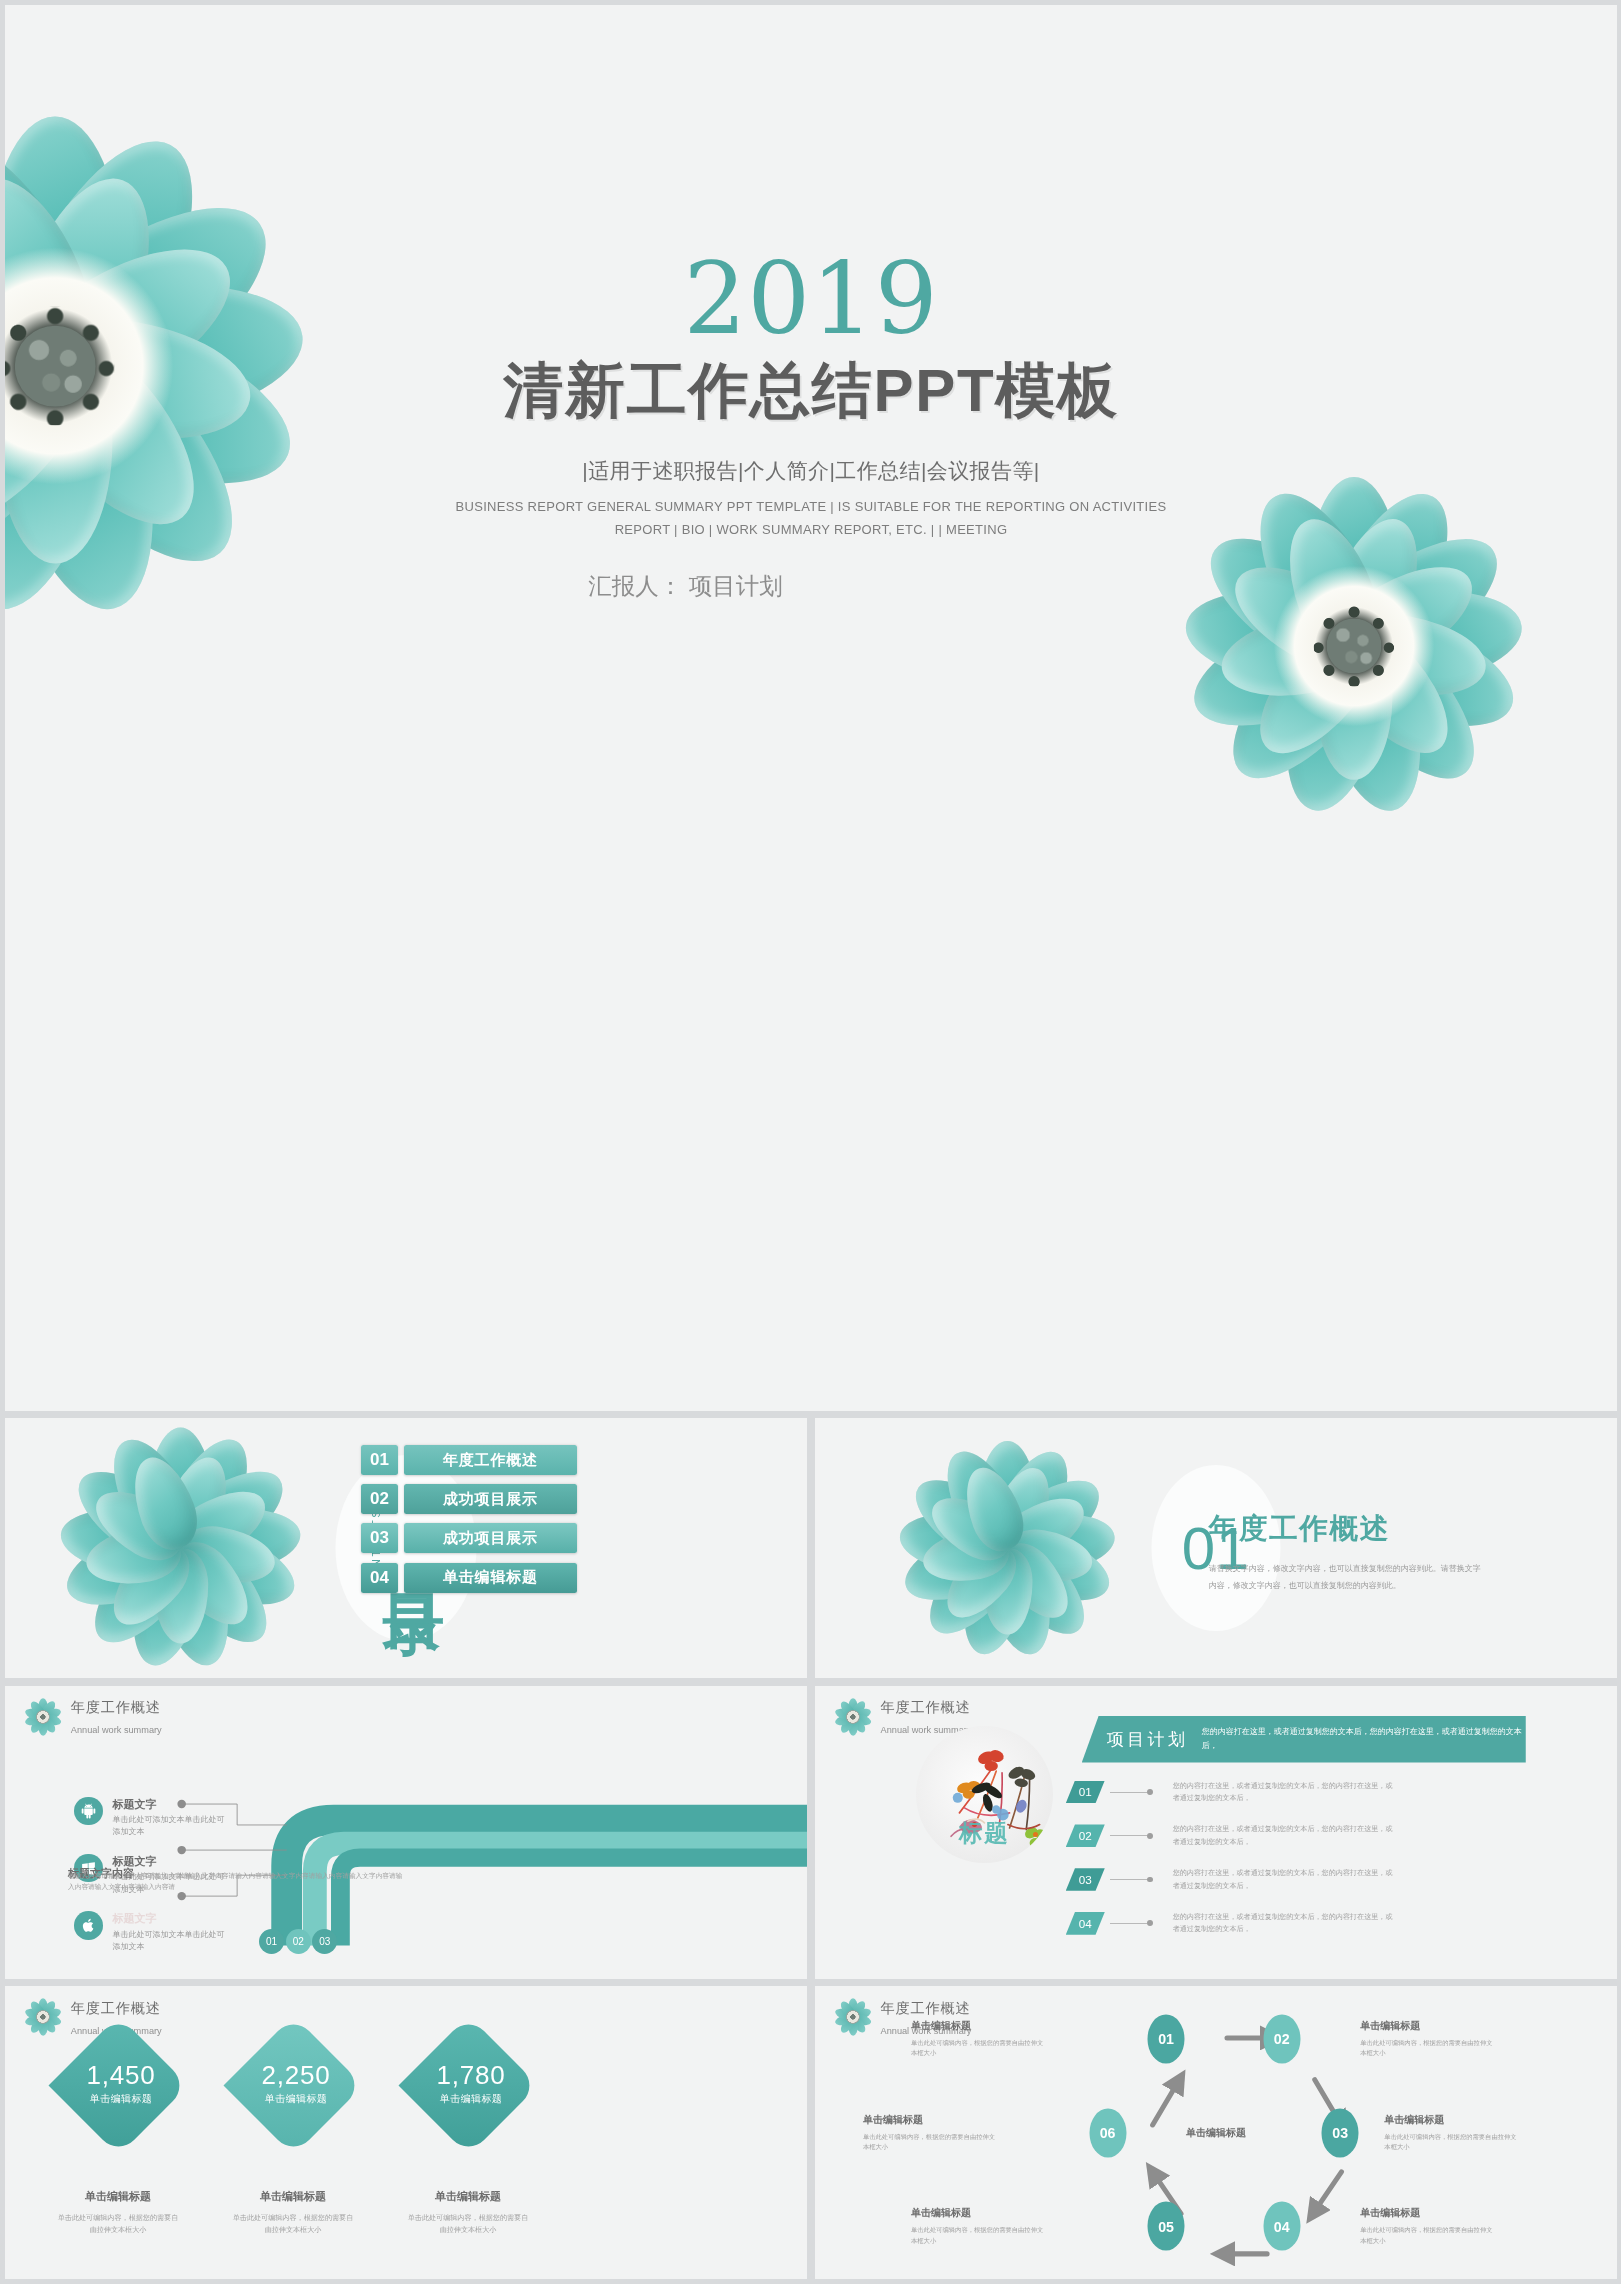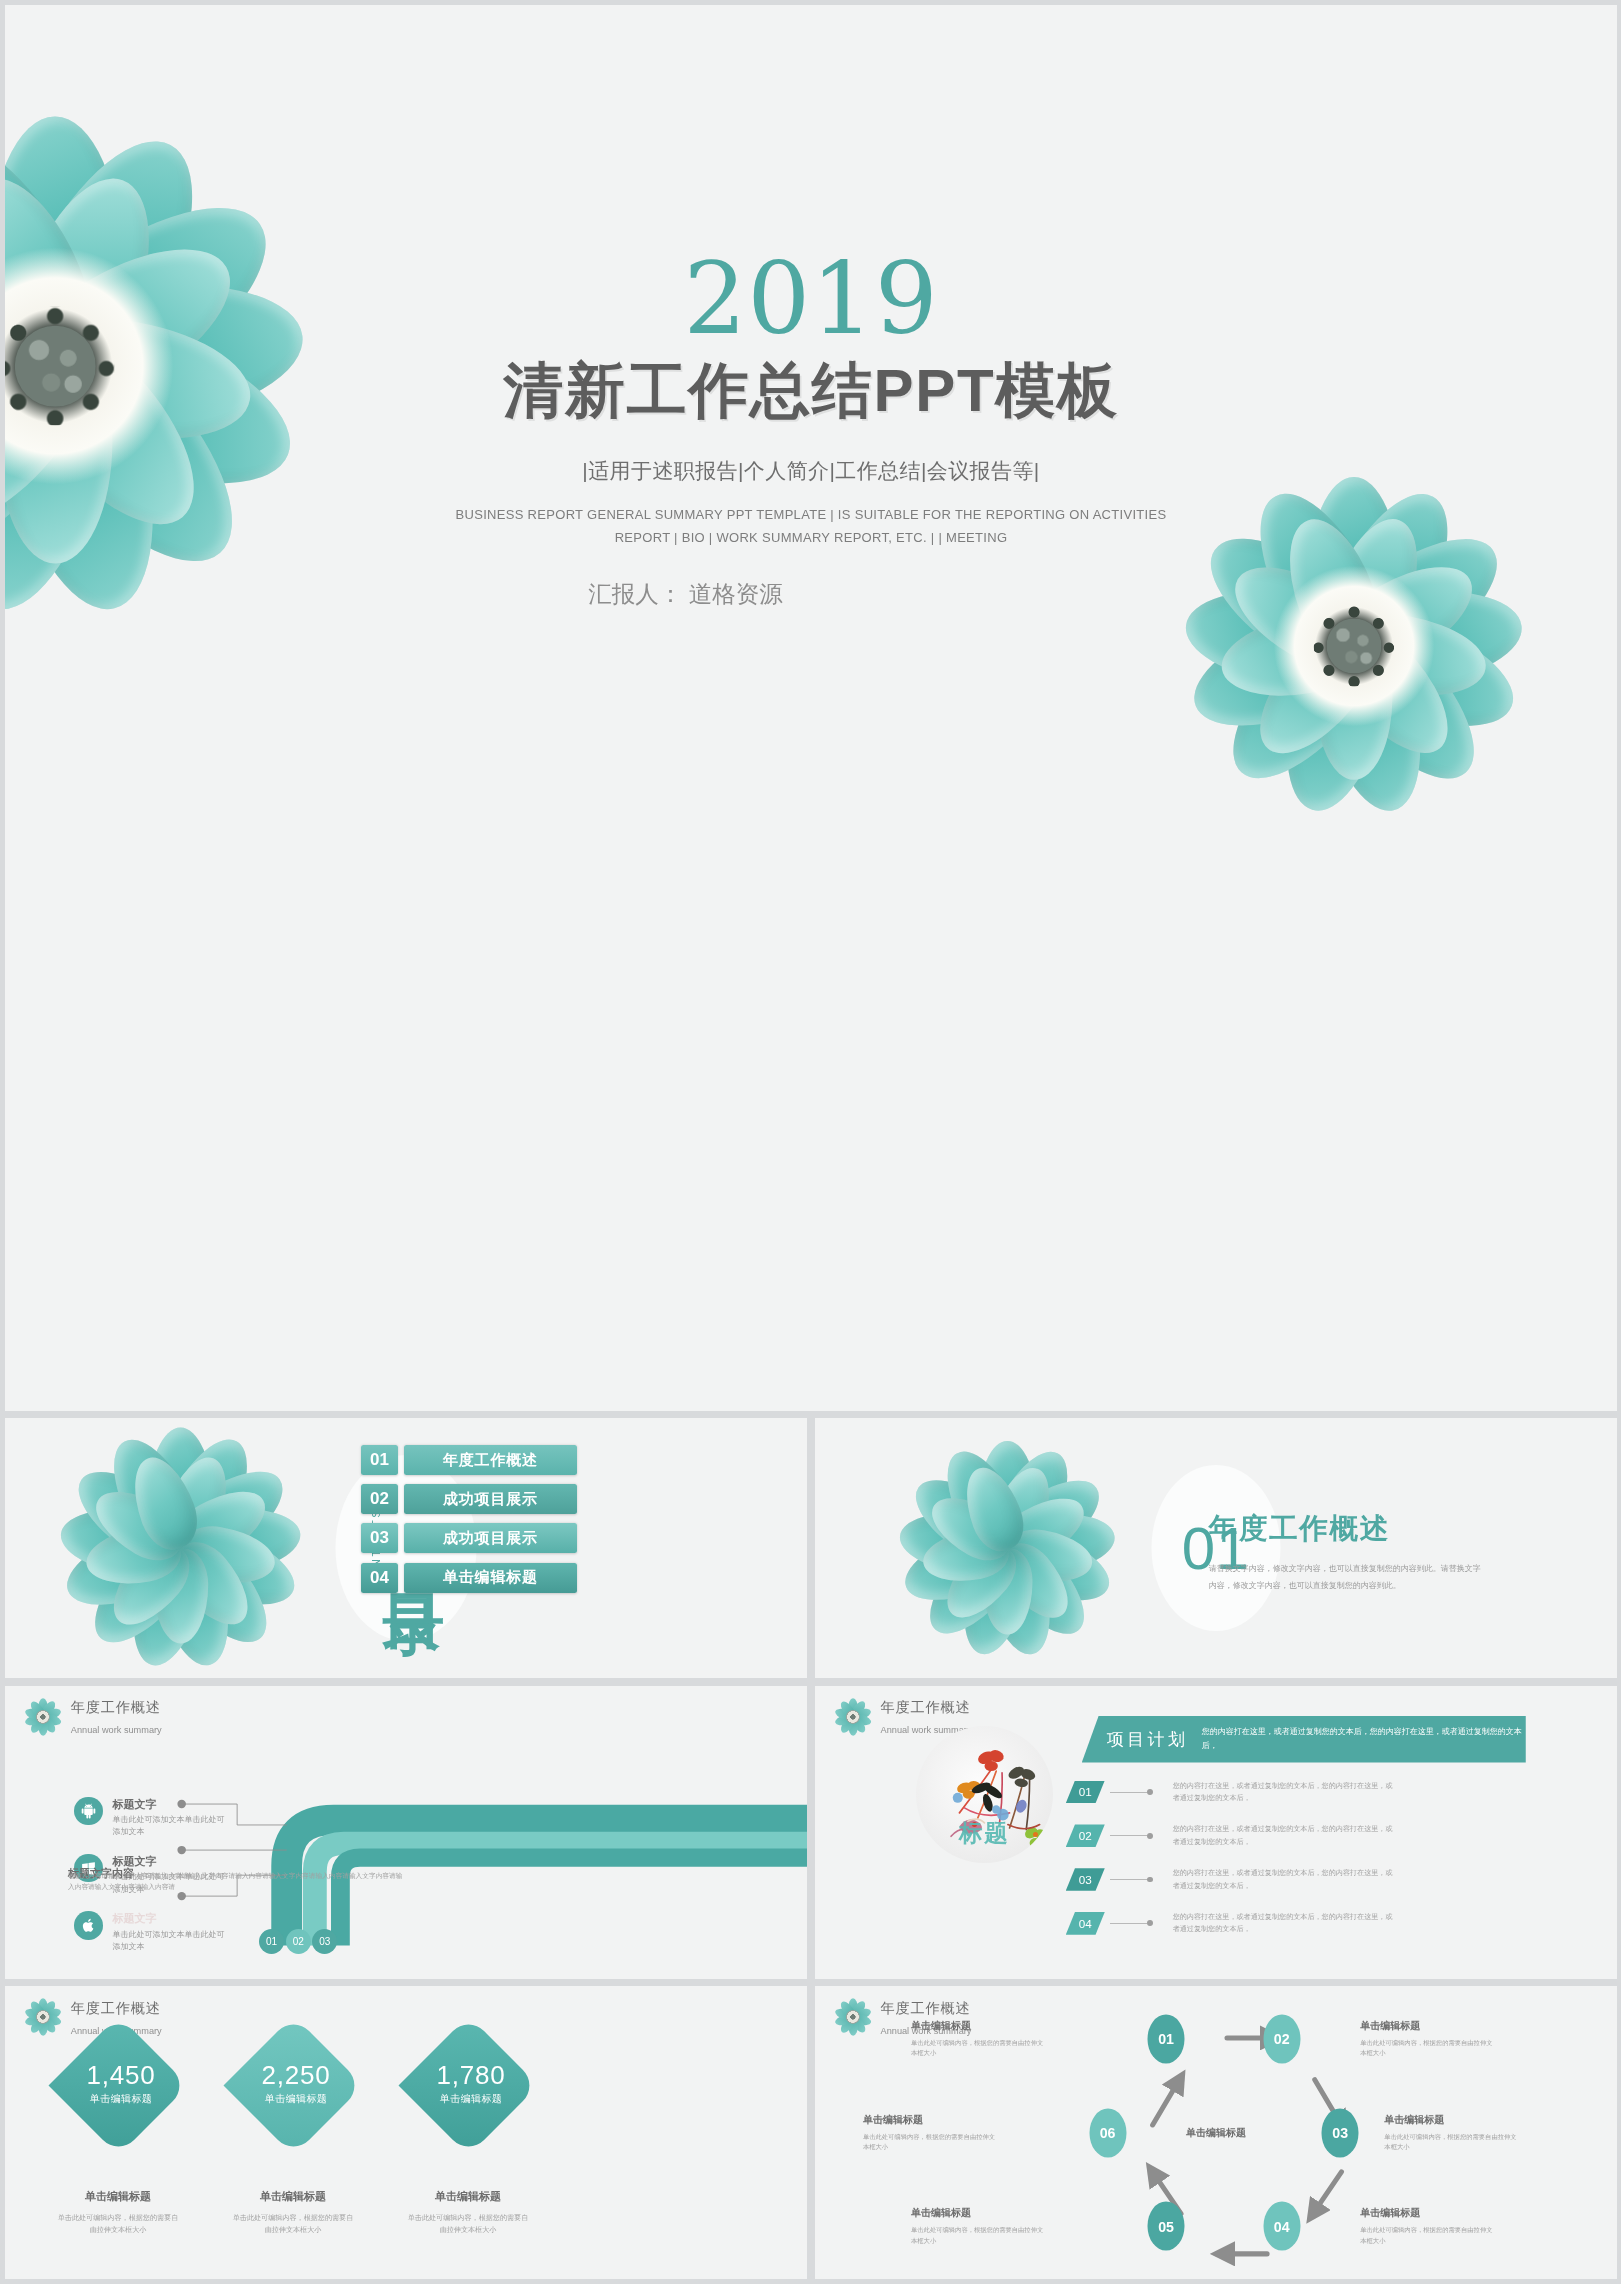--- a/index.html
+++ b/index.html
@@ -92,21 +92,21 @@
     color: #4fa8a2; letter-spacing: 0.8px;
   }
   .main-title {
     margin-top: 5px;
     font-size: 60px; font-weight: bold; color: #5d5d5d;
     letter-spacing: 1.7px;
     text-shadow: 1.7px 1.7px 0 rgba(0,0,0,.08);
   }
   .sub-cn { margin-top: 25px; font-size: 21px; color: #6e6e6e; letter-spacing: 0.4px; }
   .sub-en {
-    margin-top: 19px; font-size: 13px; color: #7d7d7d;
+    margin-top: 11px; font-size: 13px; color: #7d7d7d;
     line-height: 1.75; letter-spacing: 0.3px;
   }
   .reporter {
     margin-top: 28.5px; font-size: 23.5px; color: #8d8d8d;
     text-align: center; padding-right: 251px;
   }
 
   
   .s-row2 { height: 260px; }
   .s-contents { position: relative; }
@@ -350,21 +350,21 @@
     </div>
 
     <div class="title-block">
       <div class="year">2019</div>
       <div class="main-title">清新工作总结PPT模板</div>
       <div class="sub-cn">|适用于述职报告|个人简介|工作总结|会议报告等|</div>
       <div class="sub-en">
         <div>BUSINESS REPORT GENERAL SUMMARY PPT TEMPLATE  | IS SUITABLE FOR THE REPORTING ON ACTIVITIES</div>
         <div>REPORT | BIO | WORK SUMMARY REPORT, ETC. | | MEETING</div>
       </div>
-      <div class="reporter">汇报人： 道格资源</div>
+      <div class="reporter">汇报人： 项目计划</div>
     </div>
   </div>
 
   <div class="row s-row2">
 
     <div class="slide s-contents">
       <div class="flower toc-flower">
         <div class="f-petals" id="fl-c">
             <div class="petal" style="transform: translateY(-100%) rotate(0deg); transform-origin: 50% 100%;"></div>
             <div class="petal" style="transform: translateY(-100%) rotate(27.6923deg); transform-origin: 50% 100%;"></div>

